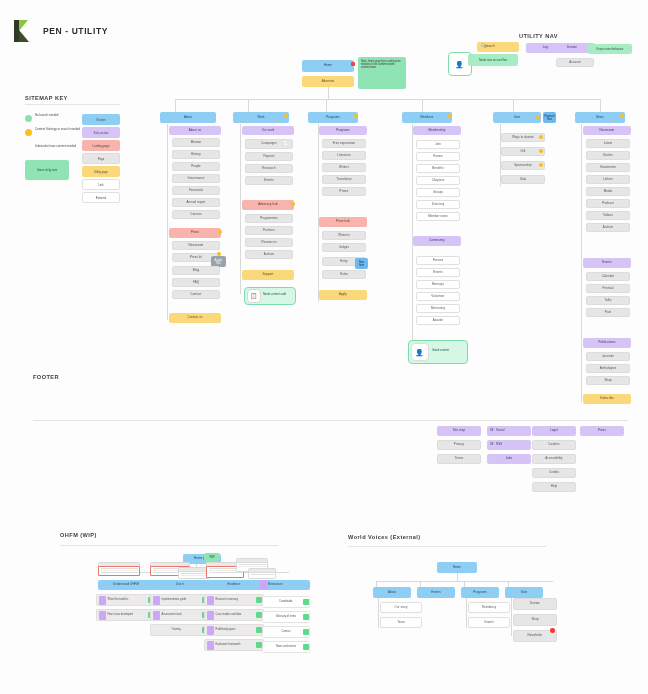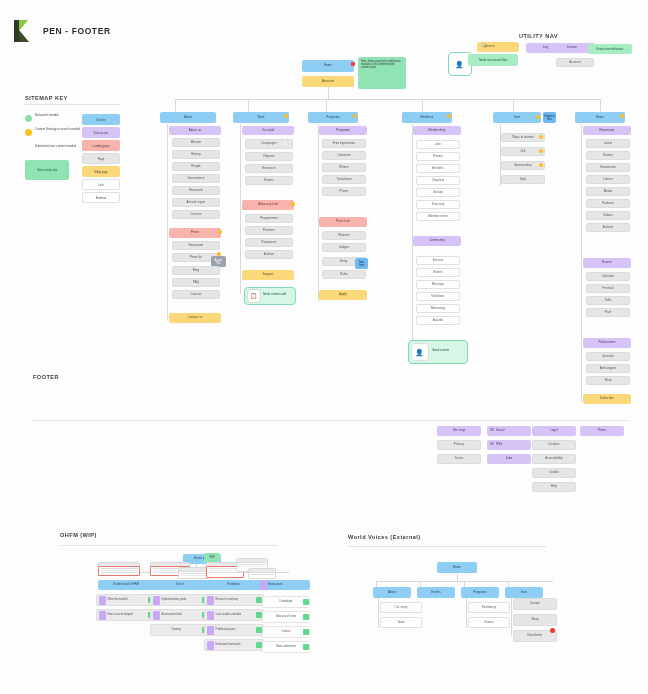--- a/index.html
+++ b/index.html
@@ -92,21 +92,21 @@
 <body>
 
 <div id="canvas">
 
   <div class="hdr">
     <div class="logo">
       <div class="bar"></div>
         <div class="tri-up"></div>
         <div class="tri-dn"></div>
     </div>
-    <div class="hdr-title">PEN - FOOTER</div>
+    <div class="hdr-title">PEN - UTILITY</div>
   </div>
 
   <div class="sect-title" style="left:25px;top:95px;">SITEMAP KEY</div>
   <div class="rule" style="left:25px;top:104px;width:95px;"></div>
 
   <div class="keybox">
     <div class="key-row" style="left:25px;top:114px;">
       <div class="key-dot" style="background:#8fe0a8;"></div>
       <div class="key-txt">No launch needed</div>
     </div>

